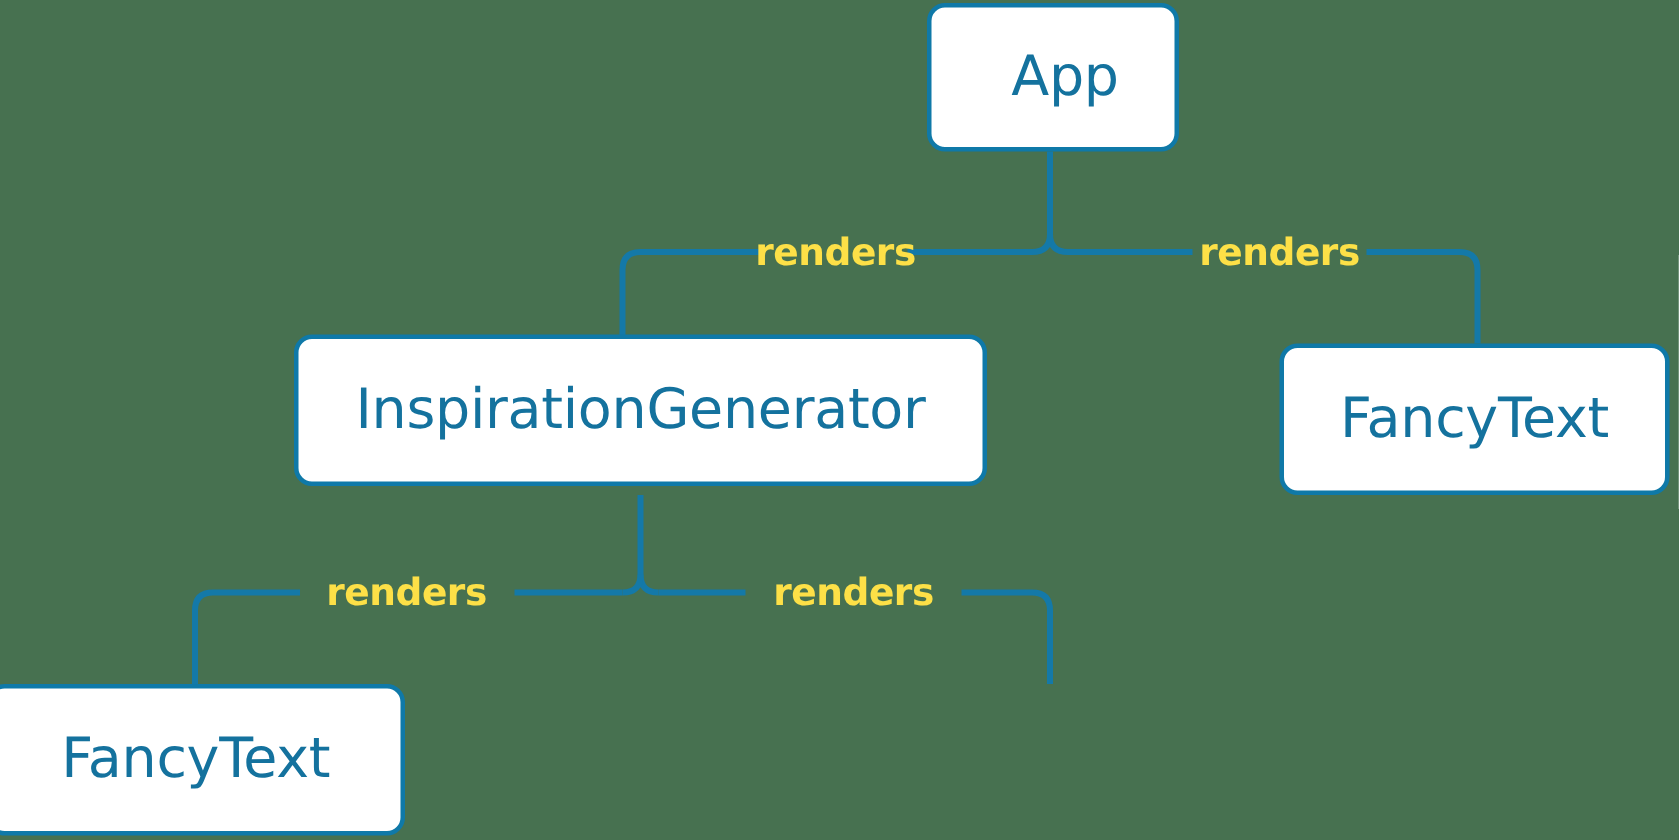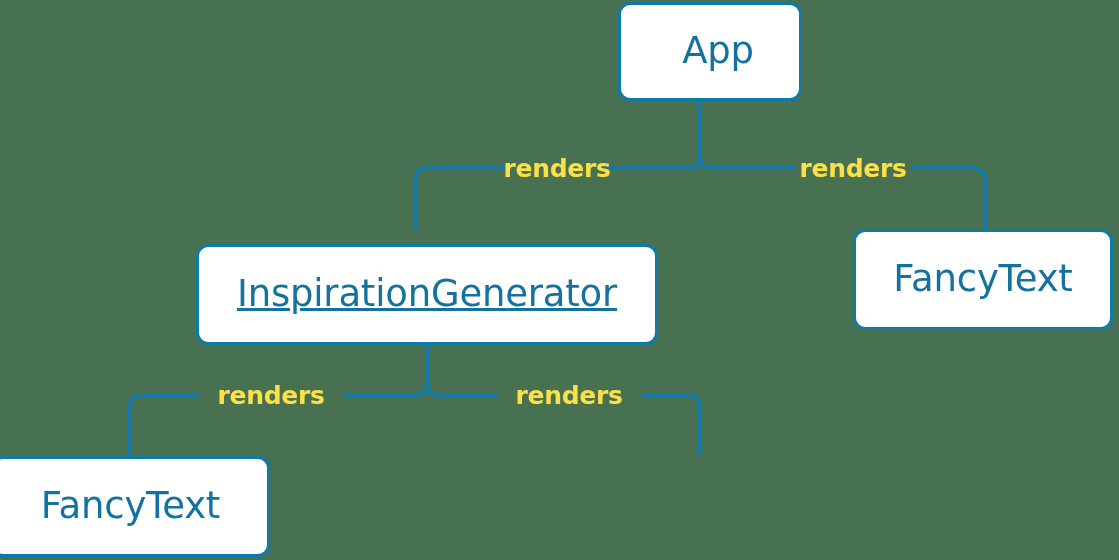--- a/index.html
+++ b/index.html
@@ -75,25 +75,25 @@
 
       <path d="M 427 330 L 427 383 Q 427 395 439 395"></path>
       <path d="M 427 383 Q 427 395 415 395"></path>
 
       <path d="M 415 395 L 343 395 M 200 395 L 142 395 Q 130 395 130 407 L 130 456"></path>
 
       <path d="M 439 395 L 497 395 M 641 395 L 688 395 Q 700 395 700 407 L 700 456"></path>
     </g>
   </svg>
 
-  <div class="node" style="left:618px; top:2px; width:184px; height:99px;padding-left:16px;">
+  <div class="node" style="left:618px; top:2px; width:168px; height:99px;padding-left:16px;">
     <span class="node-label">App</span>
   </div>
 
-  <div class="node" style="left:196px; top:244px; width:462px; height:101px;text-decoration:underline;">
+  <div class="node" style="left:196px; top:223px; width:462px; height:101px;">
     <span class="node-label">InspirationGenerator</span>
   </div>
 
   <div class="node" style="left:853px; top:229px; width:260px; height:101px;">
     <span class="node-label">FancyText</span>
   </div>
 
   <div class="node" style="left:-9px; top:456px; width:279px; height:101px;">
     <span class="node-label">FancyText</span>
   </div>

